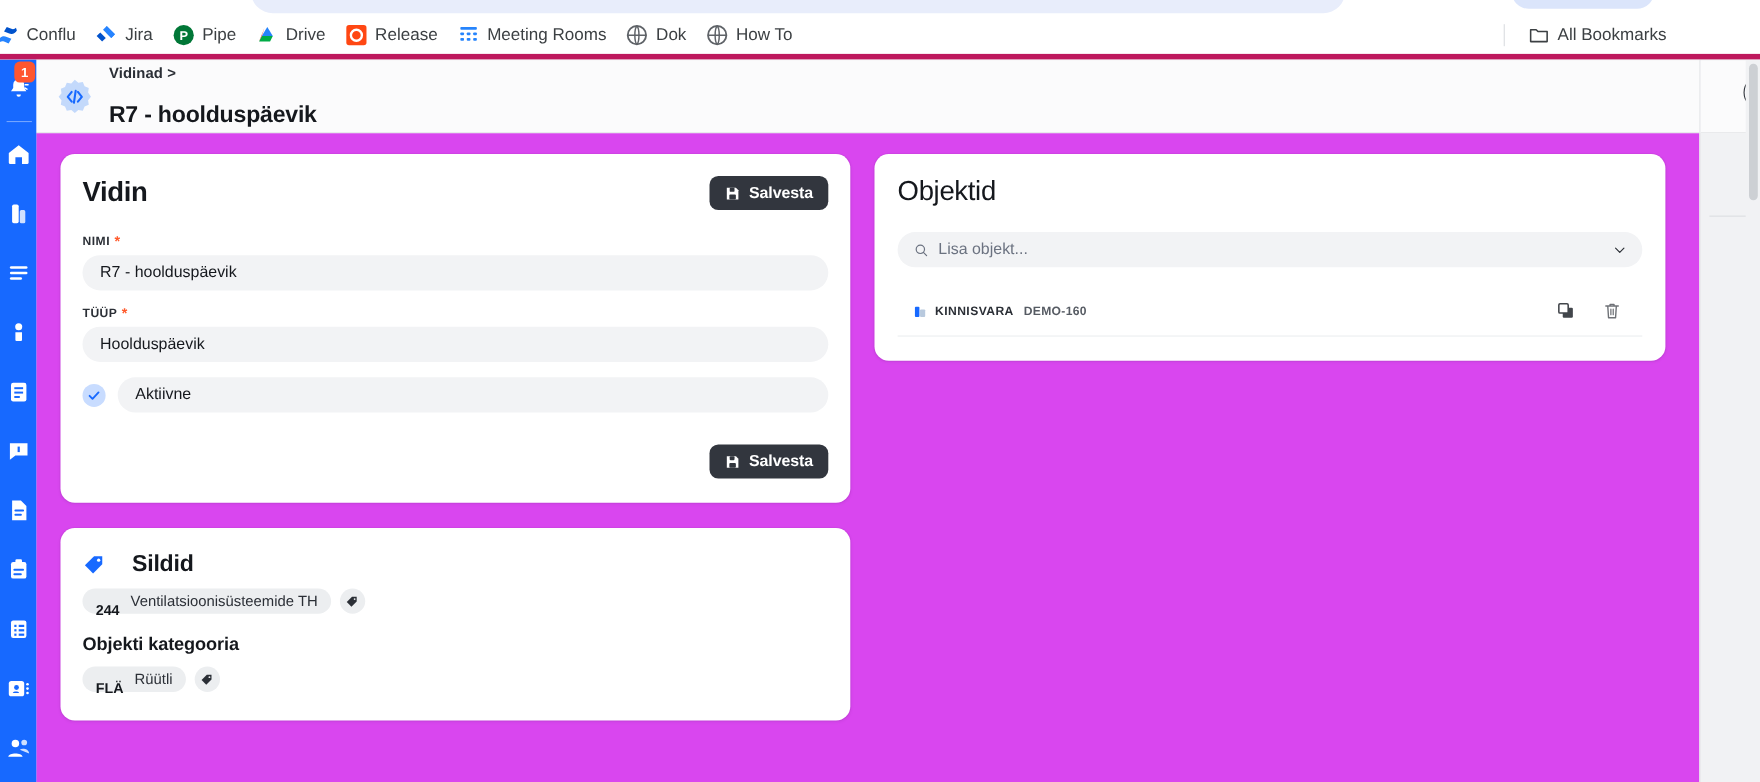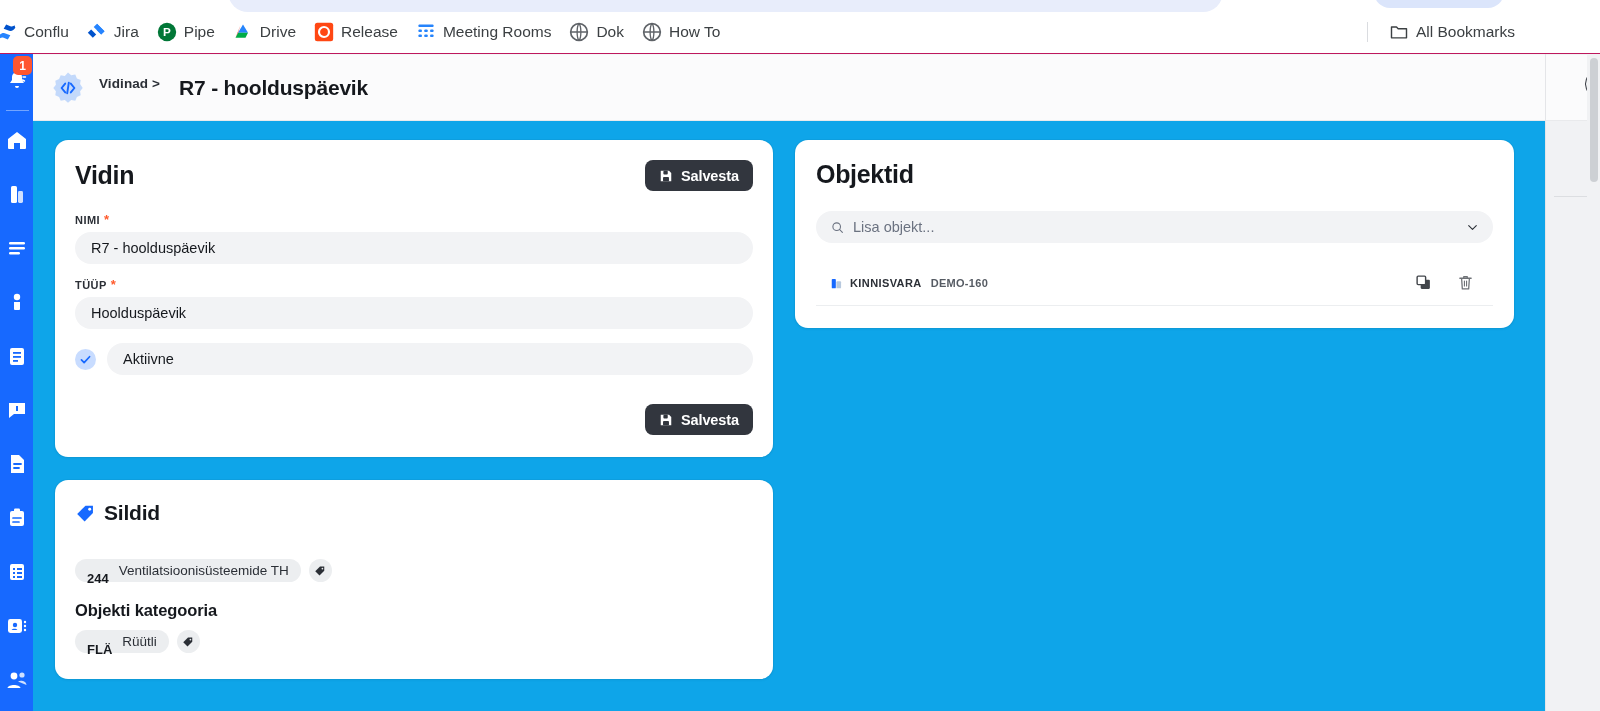--- a/index.html
+++ b/index.html
@@ -8,21 +8,21 @@
     overflow: hidden;
     font-family: "Liberation Sans", sans-serif;
     background: #f4f5f7;
   }
   body { position: relative; }
 
   
   .browser-chrome {
     position: absolute; left: 0; top: 0; width: 1600px; height: 54px;
     background: #ffffff;
-    border-bottom: 1px solid #be185d;
+    border-bottom: 5px solid #be185d;
     z-index: 40;
     text-align: center;
   }
   .omnibox-ghost {
     position: absolute; left: 228px; top: -28px;
     width: 995px; height: 40px;
     background: #e8edfb; border-radius: 20px;
   }
   .profile-ghost {
     position: absolute; left: 1374px; top: -24px;
@@ -82,40 +82,40 @@
     border-bottom: 1px solid #e9eaec;
     display: flex; align-items: center;
     padding-left: 18px;
     z-index: 20;
   }
   .hdr-icon-wrap {
     width: 34px; height: 34px; flex: 0 0 34px;
     margin-right: 14px;
     display: flex; align-items: center; justify-content: center;
   }
-  .hdr-texts { display: flex; flex-direction: row; gap: 19px; }
+  .hdr-texts { display: flex; flex-direction: column; gap: 19px; }
   .breadcrumb {
     font-size: 13.5px; font-weight: 600; color: #2b2f36;
     letter-spacing: .1px;
   }
   .page-title {
     font-size: 21px; font-weight: 800; color: #15181d;
     letter-spacing: -.2px;
   }
   .hdr-right-circle {
     position: absolute; right: -14px; top: 14px;
     width: 30px; height: 30px; border-radius: 50%;
     border: 1.6px solid #2d3139;
   }
 
   
   .content {
     position: absolute; left: 33px; top: 121px;
     width: 1512px; height: 590px;
-    background: #0ea5e9;
+    background: #d946ef;
     z-index: 10;
   }
   .cols {
     display: flex; gap: 22px;
     padding: 19px 25px 0 22px;
   }
   .col-left { width: 718px; flex: 0 0 718px; }
   .col-right { width: 719px; flex: 0 0 719px; }
 
   .card {
@@ -173,21 +173,21 @@
     background: #f2f3f5; border-radius: 16px;
     padding: 0 16px;
     display: flex; align-items: center;
     font-size: 14.5px; color: #15181d;
   }
   .card-foot { display: flex; justify-content: flex-end; margin-top: 29px; }
 
   
   .card-tags { padding: 21px 20px 26px 20px; margin-top: 23px; }
   .tags-head {
-    display: flex; align-items: center; gap: 8px; margin-bottom: 34px;
+    display: flex; align-items: center; gap: 24px; margin-bottom: 10px;
   }
   .tags-title { font-size: 21px; font-weight: 800; color: #15181d; letter-spacing: -.2px; }
   .tag-group-label {
     font-size: 16.5px; font-weight: 800; color: #15181d;
     margin-bottom: 10px; letter-spacing: -.1px;
   }
   .chip-row { display: flex; align-items: center; gap: 8px; margin-bottom: 19px; }
   .chip {
     display: inline-flex; align-items: center; gap: 10px;
     background: #eceef0; border-radius: 14px;
@@ -199,21 +199,21 @@
     width: 23px; height: 23px; border-radius: 50%;
     background: #eceef0;
     display: flex; align-items: center; justify-content: center;
     cursor: pointer;
   }
   .mb-last { margin-bottom: 0; }
 
   
   .card-obj { padding: 20px 21px 22px 21px; }
   .obj-title {
-    font-size: 25px; font-weight: 700; color: #15181d;
+    font-size: 25px; font-weight: 400; color: #15181d;
     letter-spacing: -.3px; margin-bottom: 22px;
   }
   .obj-search {
     position: relative;
     height: 32px; background: #f2f3f5; border-radius: 16px;
     display: flex; align-items: center; padding: 0 14px 0 15px;
     cursor: text;
   }
   .obj-search-input {
     flex: 1; border: none; background: transparent;

